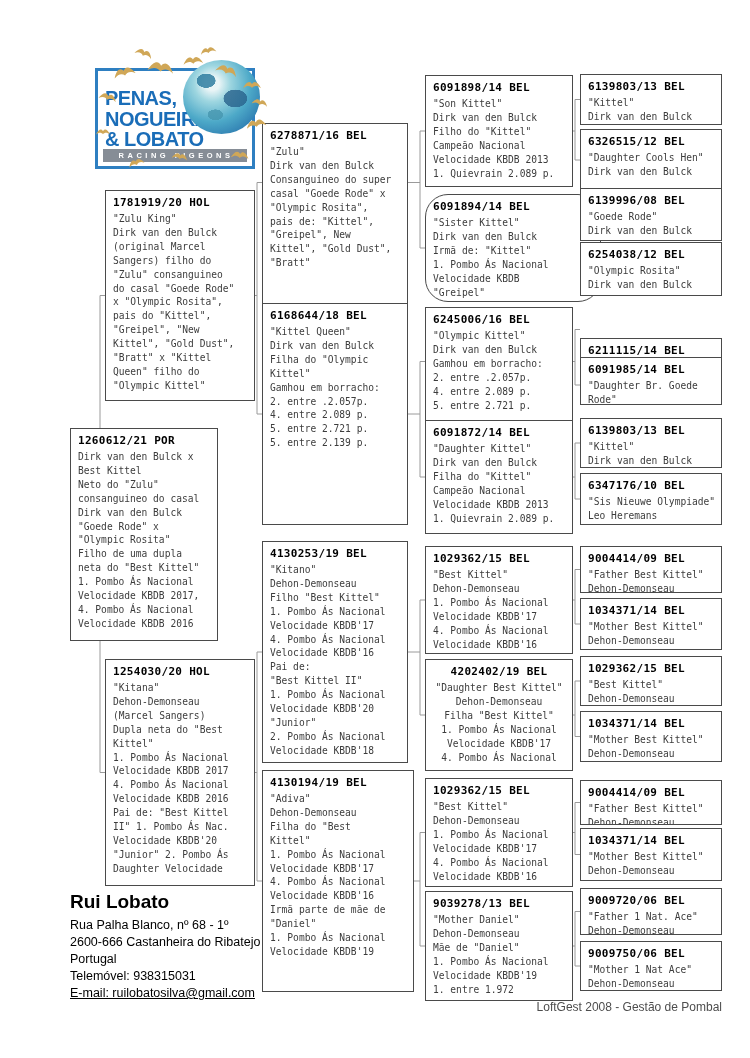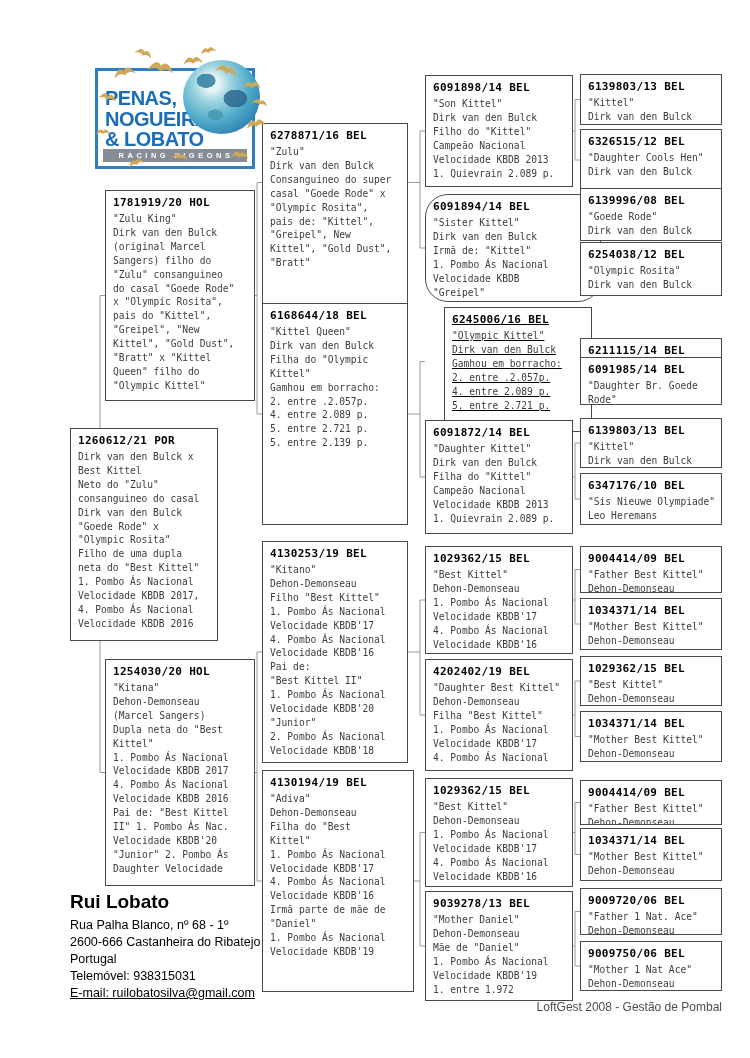--- a/index.html
+++ b/index.html
@@ -275,21 +275,21 @@
       </div>
       <div class="pbox" style="left: 425px; top: 194px; width: 176px; height: 108px; border-radius: 23px;">
         <div class="ring">6091894/14 BEL</div>
         <div class="bline">"Sister Kittel"</div>
         <div class="bline">Dirk van den Bulck</div>
         <div class="bline">Irmã de: "Kittel"</div>
         <div class="bline">1. Pombo Ás Nacional</div>
         <div class="bline">Velocidade KBDB</div>
         <div class="bline">"Greipel"</div>
       </div>
-      <div class="pbox" style="left: 444px; top: 307px; width: 148px; height: 125px; text-decoration: underline;">
+      <div class="pbox" style="left: 425px; top: 307px; width: 148px; height: 125px;">
         <div class="ring">6245006/16 BEL</div>
         <div class="bline">"Olympic Kittel"</div>
         <div class="bline">Dirk van den Bulck</div>
         <div class="bline">Gamhou em borracho:</div>
         <div class="bline">2. entre .2.057p.</div>
         <div class="bline">4. entre 2.089 p.</div>
         <div class="bline">5. entre 2.721 p.</div>
       </div>
       <div class="pbox" style="left: 425px; top: 420px; width: 148px; height: 114px;">
         <div class="ring">6091872/14 BEL</div>
@@ -302,21 +302,21 @@
       </div>
       <div class="pbox" style="left: 425px; top: 546px; width: 148px; height: 108px;">
         <div class="ring">1029362/15 BEL</div>
         <div class="bline">"Best Kittel"</div>
         <div class="bline">Dehon-Demonseau</div>
         <div class="bline">1. Pombo Ás Nacional</div>
         <div class="bline">Velocidade KBDB'17</div>
         <div class="bline">4. Pombo Ás Nacional</div>
         <div class="bline">Velocidade KBDB'16</div>
       </div>
-      <div class="pbox" style="left: 425px; top: 659px; width: 148px; height: 112px;">
+      <div class="pbox" style="left: 425px; top: 659px; width: 148px; height: 112px; text-align: center;">
         <div class="ring">4202402/19 BEL</div>
         <div class="bline">"Daughter Best Kittel"</div>
         <div class="bline">Dehon-Demonseau</div>
         <div class="bline">Filha "Best Kittel"</div>
         <div class="bline">1. Pombo Ás Nacional</div>
         <div class="bline">Velocidade KBDB'17</div>
         <div class="bline">4. Pombo Ás Nacional</div>
       </div>
       <div class="pbox" style="left: 425px; top: 778px; width: 148px; height: 109px;">
         <div class="ring">1029362/15 BEL</div>

